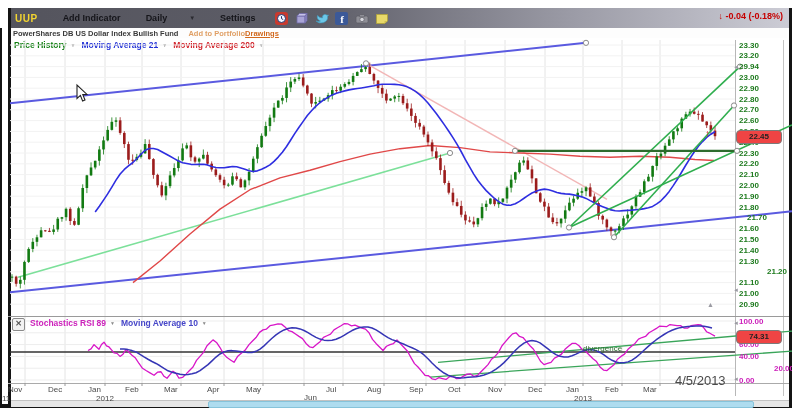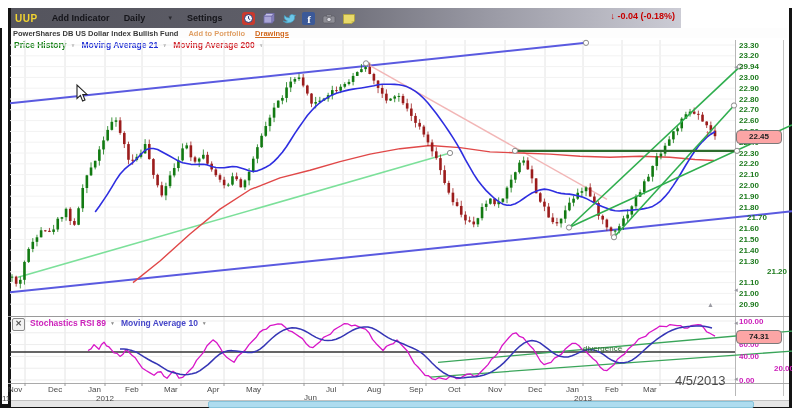--- a/index.html
+++ b/index.html
@@ -1,38 +1,38 @@
 <!DOCTYPE html>
 <html><head>
 <meta charset="utf-8">
 <style>
   html,body{margin:0;padding:0;background:#fff;}
   #stage{position:relative;width:792px;height:408px;background:#fff;overflow:hidden;
          font-family:"Liberation Sans",sans-serif;-webkit-font-smoothing:antialiased;}
   .abs{position:absolute;}
   .blk{background:#141414;}
-  #toolbar{left:11px;top:8px;width:670px;height:20px;
+  #toolbar{left:11px;top:8px;width:778px;height:20px;
            background:linear-gradient(90deg,#54545d 0%,#5e5e68 40%,#9b9ba6 72%,#ccccd5 100%);
            display:flex;align-items:center;font-size:9px;font-weight:bold;color:#15151a;}
-  .tb-item{margin-left:14px;white-space:nowrap;cursor:default;}
+  .tb-item{margin-left:25px;white-space:nowrap;cursor:default;}
   #sym{color:#f2d430;font-size:10px;letter-spacing:.5px;margin-left:4px;}
   .dd-arrow{font-size:6px;color:#2a2a30;margin-left:22px;}
   .tb-icons{display:flex;align-items:center;margin-left:12px;}
   .tb-ico{width:13px;height:13px;margin-left:7px;border-radius:3px;position:relative;}
   #chg{position:absolute;right:6px;top:3px;color:#c60000;font-size:9px;font-weight:bold;}
   #inforow{left:11px;top:28px;width:776px;height:10px;background:#fdfdfd;font-size:7.5px;
            display:flex;align-items:center;color:#3a3a3a;font-weight:bold;}
   #legend{left:11px;top:39px;width:724px;height:12px;font-size:8.5px;font-weight:bold;
           display:flex;align-items:center;background:transparent;}
   .leg-arrow{font-size:5px;color:#8a8a8a;margin:0 6px 0 4px;}
   .ylab{position:absolute;left:739px;width:42px;font-size:8px;font-weight:bold;color:#1d7a1d;}
   .plab{position:absolute;left:739px;width:42px;font-size:8px;font-weight:bold;color:#cc22bb;}
   .xlab{position:absolute;top:385px;font-size:8px;color:#4a4a4a;text-align:left;width:34px;}
   .xyear{position:absolute;top:393.5px;font-size:8px;color:#4a4a4a;text-align:center;width:34px;}
-  .pricebox{position:absolute;left:736px;width:44px;height:12px;background:#fca5a5;
+  .pricebox{position:absolute;left:736px;width:44px;height:12px;background:#ef4444;
             border:1px solid #7a7a7a;border-radius:4px;font-size:8px;font-weight:bold;color:#222;
             text-align:center;line-height:12px;z-index:6;}
   .anchor-arrow{position:absolute;font-size:6px;color:#9a9aa2;z-index:5;line-height:6px;}
   #divergence{position:absolute;font-size:8px;color:#2e6b2e;z-index:4;}
   #closebox{position:absolute;left:12px;top:318px;width:11px;height:11px;border:1px solid #8a8a8a;
             background:#f2f2f2;border-radius:2px;font-size:8px;line-height:10px;text-align:center;
             color:#555;font-weight:bold;z-index:5;}
   #panelleg{position:absolute;left:30px;top:318px;font-size:8.5px;font-weight:bold;z-index:5;
             display:flex;align-items:center;}
   #scrolltrack{position:absolute;left:11px;top:400px;width:778px;height:6px;background:#e6e6e6;
@@ -99,21 +99,21 @@
     </span>
     <span id="chg">
       <span>↓</span>
       <span>-0.04 (-0.18%)</span>
     </span>
   </div>
 
   <div id="inforow" class="abs">
     <span style="margin-left:2px;">PowerShares DB US Dollar Index Bullish Fund</span>
     <span style="margin-left:10px;color:#e0a066;">Add to Portfolio</span>
-    <span style="margin-left:10px;color:#d2691e;text-decoration:underline;">Drawings</span>
+    <span style="color:#d2691e;text-decoration:underline;">Drawings</span>
   </div>
 
   <div id="legend" class="abs">
     <span style="color:#0f7d0f;margin-left:3px;">Price History</span>
       <span class="leg-arrow">▼</span>
     <span style="color:#2231d6;">Moving Average 21</span>
       <span class="leg-arrow">▼</span>
     <span style="color:#d2232a;">Moving Average 200</span>
       <span class="leg-arrow">▼</span>
   </div>

